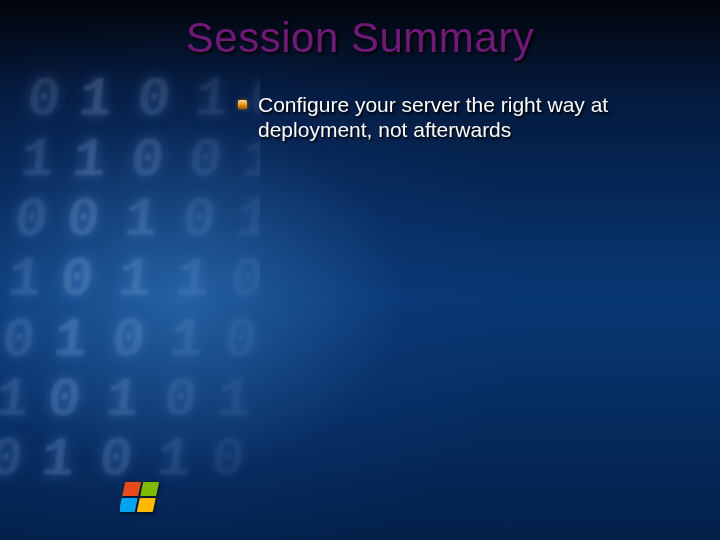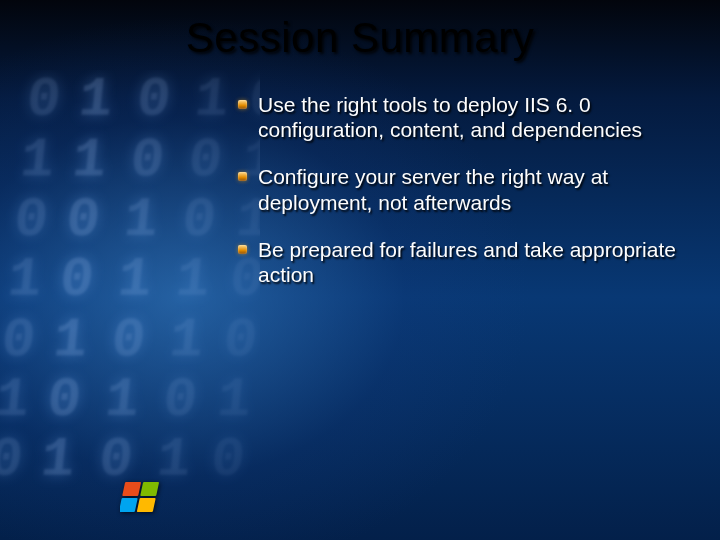--- a/index.html
+++ b/index.html
@@ -38,21 +38,21 @@
   .bg-digits .c4 { left: 176px;opacity:0.35; }
   .bg-digits .c5 { left: 230px;opacity:0.25; }
 
   .title {
     position: absolute;
     top: 14px;
     left: 0; right: 0;
     text-align: center;
     font-size: 42px;
     font-weight: 400;
-    color: #000000;
+    color: #701a75;
     text-shadow: 2px 2px 3px rgba(0,0,0,0.85);
     letter-spacing: 0.5px;
   }
 
   .bullets {
     position: absolute;
     top: 92px;
     left: 238px;
     right: 30px;
     list-style: none;
@@ -94,23 +94,21 @@
   <div class="col c1">0<br>1<br>0<br>1<br>0<br>1<br>0</div>
   <div class="col c2">1<br>1<br>0<br>0<br>1<br>0<br>1</div>
   <div class="col c3">0<br>0<br>1<br>1<br>0<br>1<br>0</div>
   <div class="col c4">1<br>0<br>0<br>1<br>1<br>0<br>1</div>
   <div class="col c5">0<br>1<br>1<br>0<br>0<br>1<br>0</div>
 </div>
 
 <h1 class="title">Session Summary</h1>
 
 <ul class="bullets">
-  <li><span>Use the right tools to deploy IIS 6. 0 configuration, content, and dependencies</span></li>
   <li><span>Configure your server the right way at deployment, not afterwards</span></li>
-  <li><span>Be prepared for failures and take appropriate action</span></li>
 </ul>
 
 <svg class="logo" viewBox="0 0 48 40">
   <g transform="skewX(-12)">
     <rect x="6" y="4" width="16" height="14" rx="1" fill="#e74c1a"></rect>
     <rect x="24" y="4" width="16" height="14" rx="1" fill="#7fba00"></rect>
     <rect x="6" y="20" width="16" height="14" rx="1" fill="#00a4ef"></rect>
     <rect x="24" y="20" width="16" height="14" rx="1" fill="#ffb900"></rect>
   </g>
 </svg>

